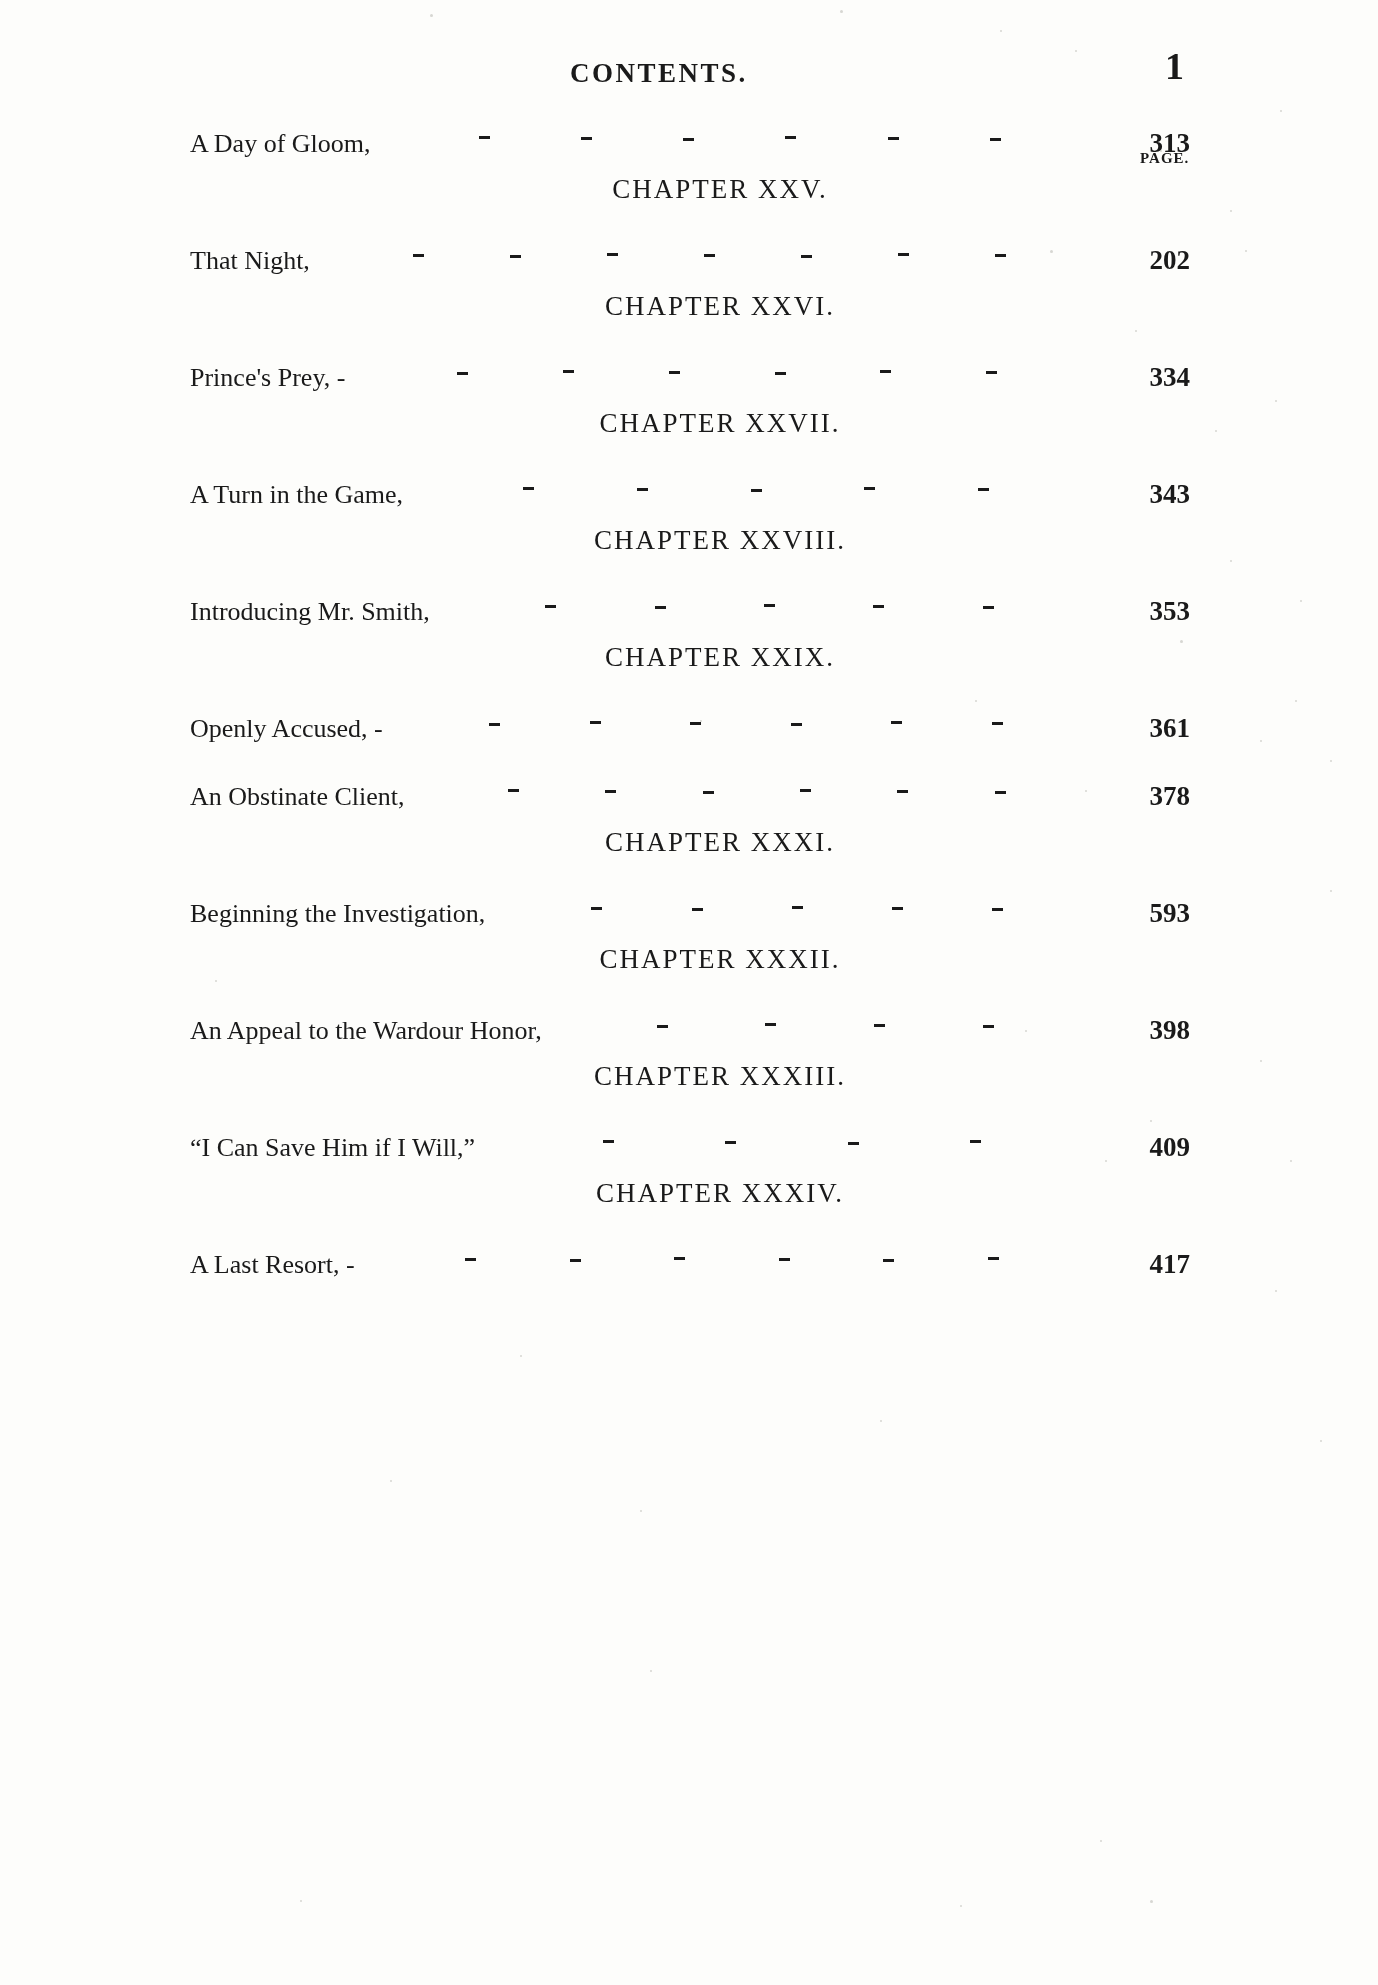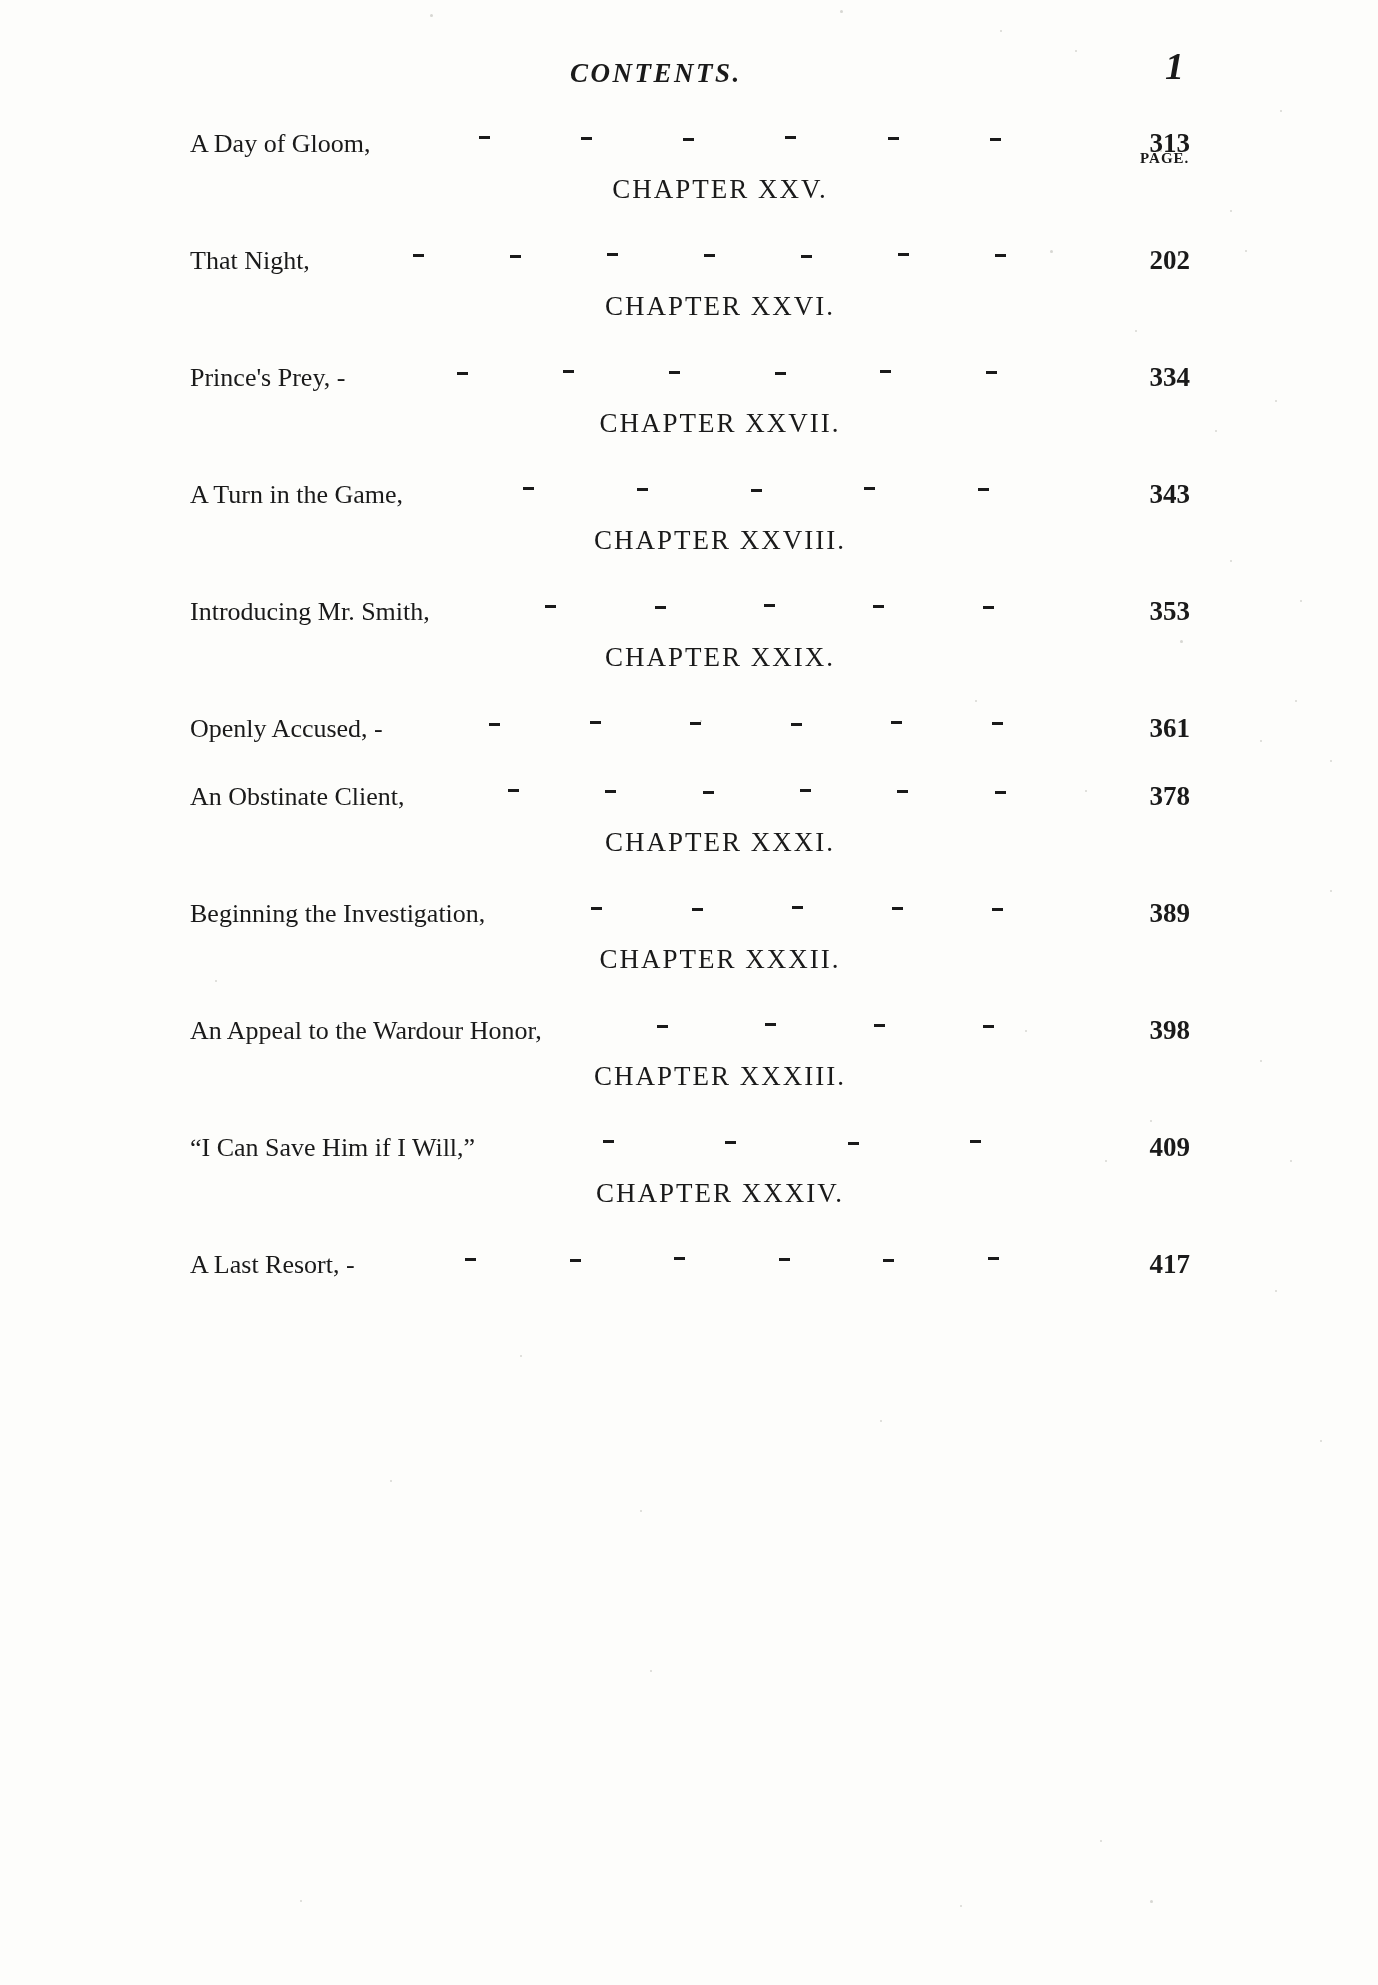--- a/index.html
+++ b/index.html
@@ -35,21 +35,20 @@
   .content-area {
     position: absolute;
     left: 190px;
     top: 40px;
     width: 1000px;
   }
 
   .header-row {
     position: relative;
     height: 56px;
-    font-style: italic;
   }
 
   .header-title {
     position: absolute;
     left: 380px;
     top: 18px;
     font-size: 27px;
     letter-spacing: 2.5px;
     font-weight: 700;
     font-variant: small-caps;
@@ -250,21 +249,21 @@
           <div class="chapter-heading">CHAPTER  XXXI.</div>
           <div class="toc-line">
             <div class="toc-title">Beginning the Investigation,</div>
             <div class="leader">
               <span class="dash" style="left: 16.6667%; top: 11px;"></span>
               <span class="dash" style="left: 33.3333%; top: 12px;"></span>
               <span class="dash" style="left: 50%; top: 10px;"></span>
               <span class="dash" style="left: 66.6667%; top: 11px;"></span>
               <span class="dash" style="left: 83.3333%; top: 12px;"></span>
             </div>
-            <div class="toc-page">389</div>
+            <div class="toc-page">593</div>
           </div>
         </div>
         <div class="entry">
           <div class="chapter-heading">CHAPTER  XXXII.</div>
           <div class="toc-line">
             <div class="toc-title">An Appeal to the Wardour Honor,</div>
             <div class="leader">
               <span class="dash" style="left: 20%; top: 12px;"></span>
               <span class="dash" style="left: 40%; top: 10px;"></span>
               <span class="dash" style="left: 60%; top: 11px;"></span>

